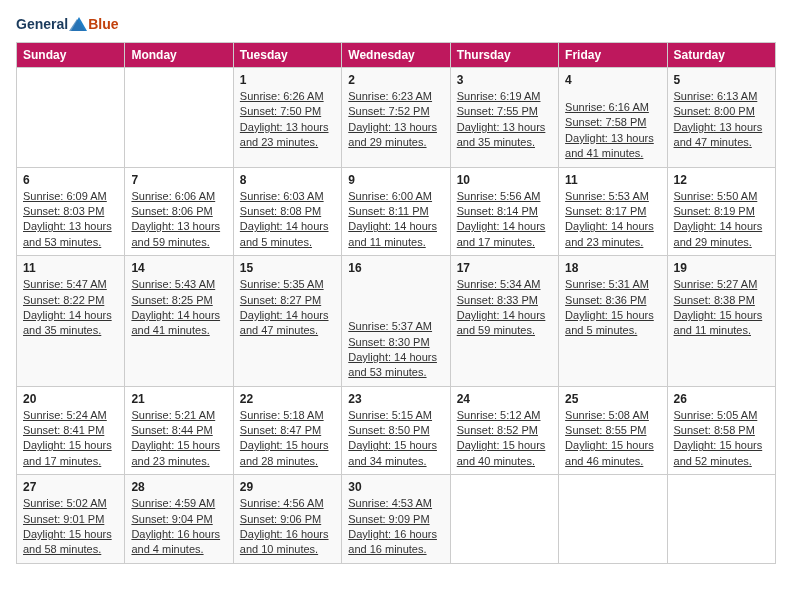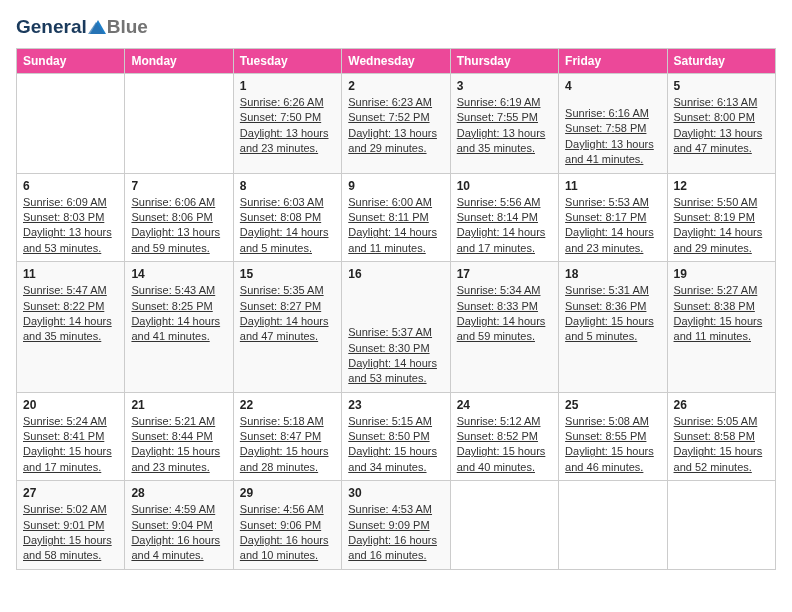--- a/index.html
+++ b/index.html
@@ -17,26 +17,26 @@
       margin-bottom: 10px;
     }
     .logo {
       display: flex;
       flex-direction: column;
       align-items: flex-start;
     }
     .logo-text {
       display: flex;
       align-items: center;
-      font-size: 19px;
+      font-size: 14px;
       font-weight: bold;
       color: #1a3a5c;
     }
     .logo-general { color: #1a3a5c; }
-    .logo-blue { color: #737373; }
+    .logo-blue { color: #c2410c; }
     .logo-icon {
       width: 18px;
       height: 14px;
       display: inline-block;
       margin-left: 1px;
       margin-right: 1px;
     }
     .title-block {
       text-align: right;
     }
@@ -49,21 +49,21 @@
     .location-title {
       font-size: 15px;
       color: #1a3a5c;
     }
     table {
       width: 100%;
       border-collapse: collapse;
       font-size: 11px;
     }
     thead tr th {
-      background-color: #ec4899;
+      background-color: #be185d;
       color: #fff;
       text-align: left;
       padding: 5px 6px;
       font-size: 12px;
       font-weight: bold;
       border: 1px solid #ccc;
     }
     tbody tr td {
       border: 1px solid #ccc;
       vertical-align: top;

